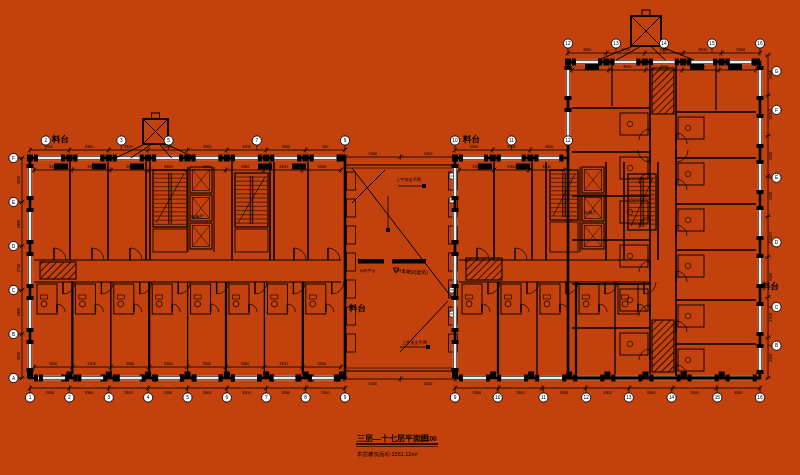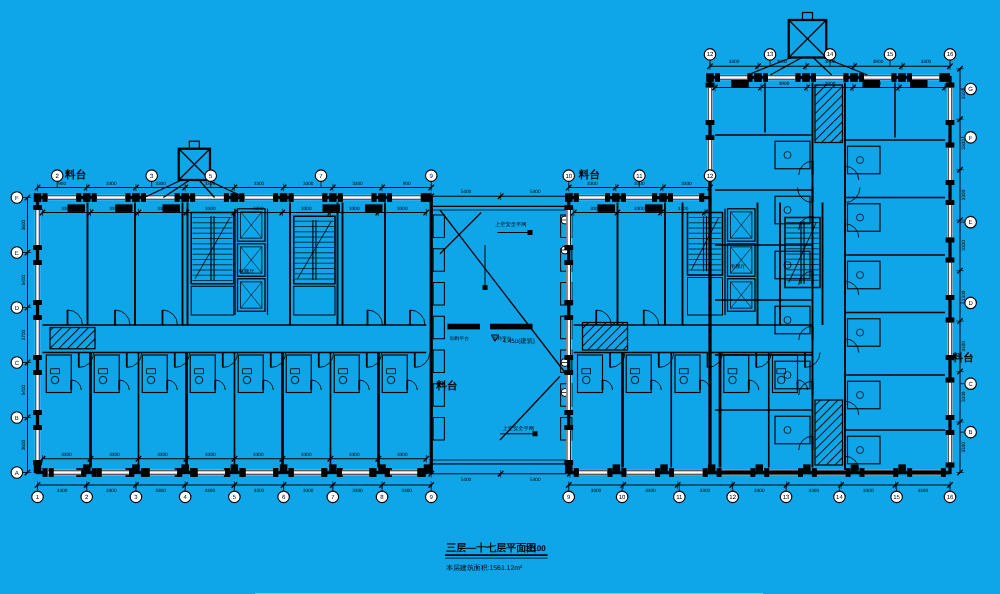--- a/index.html
+++ b/index.html
@@ -1,16 +1,16 @@
 <!DOCTYPE html>
 <html><head>
 <meta charset="utf-8">
 <style>
   html,body{margin:0;padding:0;background:#fff;}
-  #wrap{position:relative;width:800px;height:475px;background:#0ea5e9;overflow:hidden;}
+  #wrap{position:relative;width:800px;height:475px;background:#c2410c;overflow:hidden;}
   svg{display:block;}
   text{font-family:"Liberation Sans","DejaVu Sans",sans-serif;fill:#000;}
   .b{font-weight:bold;}
 </style>
 </head>
 <body>
 
 <div id="wrap">
 <svg id="plan" width="800" height="475" viewBox="0 0 800 475">
   <defs>

